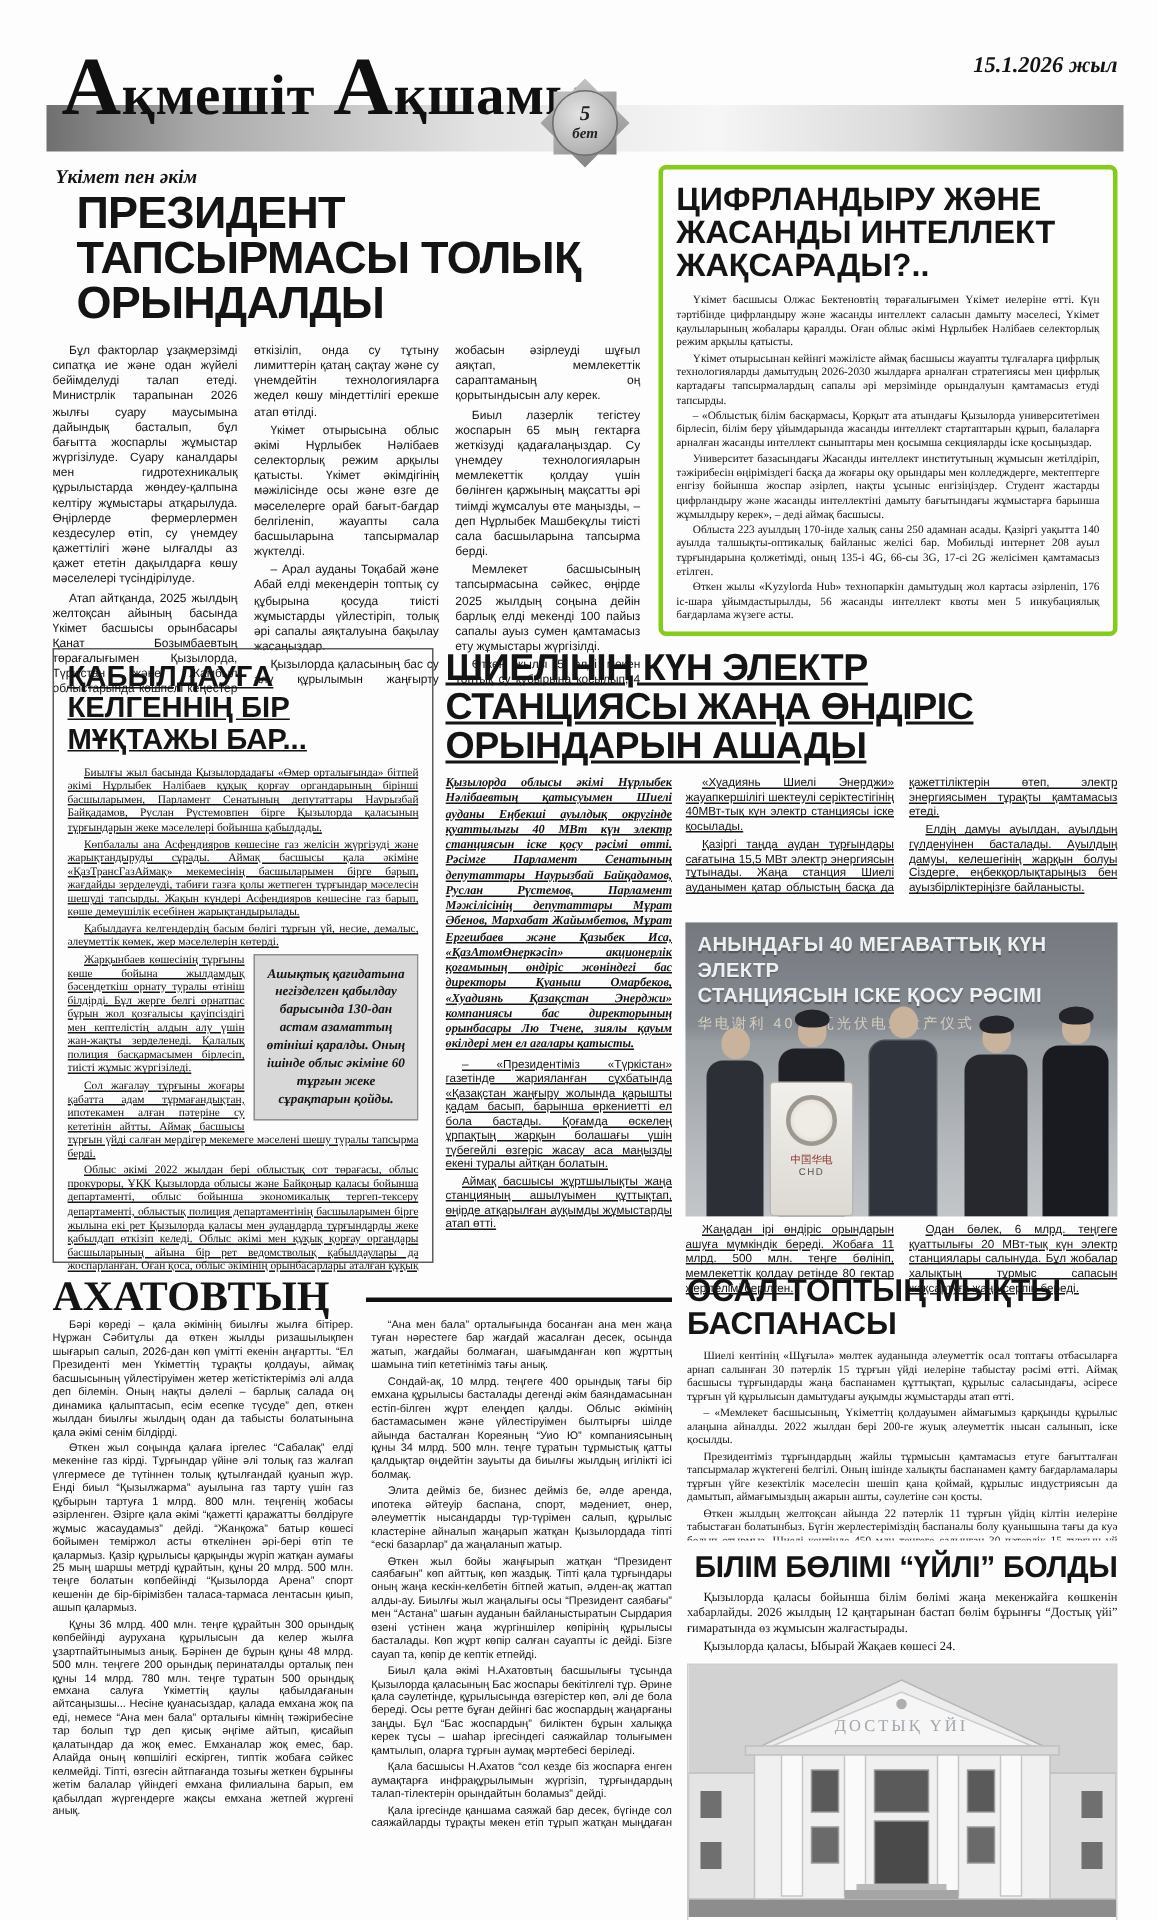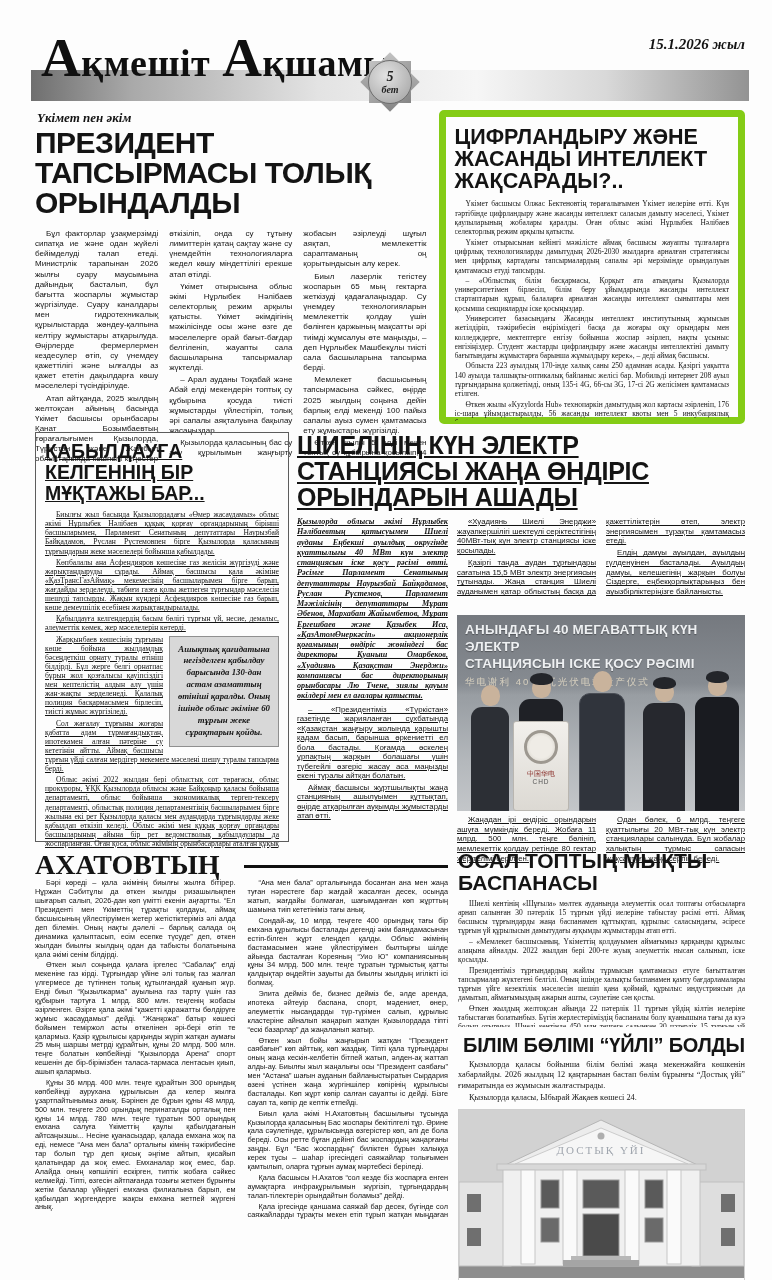--- a/index.html
+++ b/index.html
@@ -27,24 +27,24 @@
     background:radial-gradient(circle at 40% 35%,#e2e2e2,#9f9f9f); border:1px solid #6e6e6e;
     display:flex; flex-direction:column; align-items:center; justify-content:center;
     font-family:"Liberation Serif", serif; font-style:italic; font-weight:bold; color:#222; }
   .badge .num { font-size:14px; line-height:1; }
   .badge .unit { font-size:10px; line-height:1; margin-top:1px; }
 
   
   .row1 { display:flex; gap:12px; height:314px; margin-top:4px; }
   .art-president { width:418px; }
   .kicker { font-family:"Liberation Serif", serif; font-weight:bold; font-style:italic; font-size:13px; margin:0 0 2px 2px; }
-  .headline-xl { font-size:30px; font-weight:bold; line-height:1.0; letter-spacing:-.5px; margin:2px 0 11px; }
+  .headline-xl { font-size:30px; font-weight:bold; line-height:1.0; letter-spacing:-.5px; margin:2px 16px 11px; }
   .cols3 { column-count:3; column-gap:11px; font-size:8px; line-height:1.27; text-align:justify;
            height:238px; overflow:hidden; }
-  .art-digital { width:325px; border:7px solid #84cc16; border-radius:5px; padding:7px 9px 17px; }
+  .art-digital { width:325px; border:3px solid #84cc16; border-radius:5px; padding:7px 9px 17px; }
   .headline-lg { font-size:21.5px; font-weight:bold; line-height:1.03; margin:2px 0 7px; }
   .digital-body { font-family:"Liberation Serif", serif; font-size:7.5px; line-height:1.24;
     text-align:justify; height:222px; overflow:hidden; }
   .digital-body p.para { margin-bottom:1px; }
 
   
   .row2 { display:flex; gap:8px; height:410px; margin-top:8px;text-decoration:underline; }
   .art-reception { width:254px; border:1px solid #5d5d5d; padding:8px 9px; }
   .headline-md { font-size:19.5px; font-weight:bold; line-height:1.08; margin-bottom:6px; }
   .rec-body { font-family:"Liberation Serif", serif; font-size:7.6px; line-height:1.2;
@@ -149,21 +149,21 @@
           <p class="para">Өткен жылы «Kyzylorda Hub» технопаркін дамытудың жол картасы әзірленіп, 176 іс-шара ұйымдастырылды, 56 жасанды интеллект квоты мен 5 инкубациялық бағдарлама жүзеге асты.</p>
         </div>
     </article>
   </div>
 
   <div class="row2">
     <article class="art-reception">
       <h2 class="headline-md">ҚАБЫЛДАУҒА КЕЛГЕННІҢ БІР МҰҚТАЖЫ БАР...</h2>
       <div class="rec-body">
         <div>
-            <p class="para">Биылғы жыл басында Қызылордадағы «Өмер жасаудамыз» облыс әкімі Нұрлыбек Нәлібаев құқық қорғау органдарының бірінші басшыларымен, Парламент Сенатының депутаттары Наурызбай Байқадамов, Руслан Рүстемовпен бірге Қызылорда қаласының тұрғындарын жеке мәселелері бойынша қабылдады.</p>
+            <p class="para">Биылғы жыл басында Қызылордадағы «Өмер орталығында» бітпей әкімі Нұрлыбек Нәлібаев құқық қорғау органдарының бірінші басшыларымен, Парламент Сенатының депутаттары Наурызбай Байқадамов, Руслан Рүстемовпен бірге Қызылорда қаласының тұрғындарын жеке мәселелері бойынша қабылдады.</p>
             <p class="para">Көпбалалы ана Асфендияров көшесіне газ желісін жүргізуді және жарықтандыруды сұрады. Аймақ басшысы қала әкіміне «ҚазТрансГазАймақ» мекемесінің басшыларымен бірге барып, жағдайды зерделеуді, табиғи газға қолы жетпеген тұрғындар мәселесін шешуді тапсырды. Жақын күндері Асфендияров көшесіне газ барып, көше демеушілік есебінен жарықтандырылады.</p>
             <p class="para">Қабылдауға келгендердің басым бөлігі тұрғын үй, несие, демалыс, әлеуметтік көмек, жер мәселелерін көтерді.</p>
           </div>
         <div>
           <aside class="inset">Ашықтық қағидатына негізделген қабылдау барысында 130-дан астам азаматтың өтініші қаралды. Оның ішінде облыс әкіміне 60 тұрғын жеке сұрақтарын қойды.</aside>
           <div>
               <p class="para">Жарқынбаев көшесінің тұрғыны көше бойына жылдамдық бәсеңдеткіш орнату туралы өтініш білдірді. Бұл жерге белгі орнатпас бұрын жол қозғалысы қауіпсіздігі мен кептелістің алдын алу үшін жан-жақты зерделенеді. Қалалық полиция басқармасымен бірлесіп, тиісті жұмыс жүргізіледі.</p>
               <p class="para">Сол жағалау тұрғыны жоғары қабатта адам тұрмағандықтан, ипотекамен алған пәтеріне су кететінін айтты. Аймақ басшысы тұрғын үйді салған мердігер мекемеге мәселені шешу туралы тапсырма берді.</p>
             </div>
         </div>

